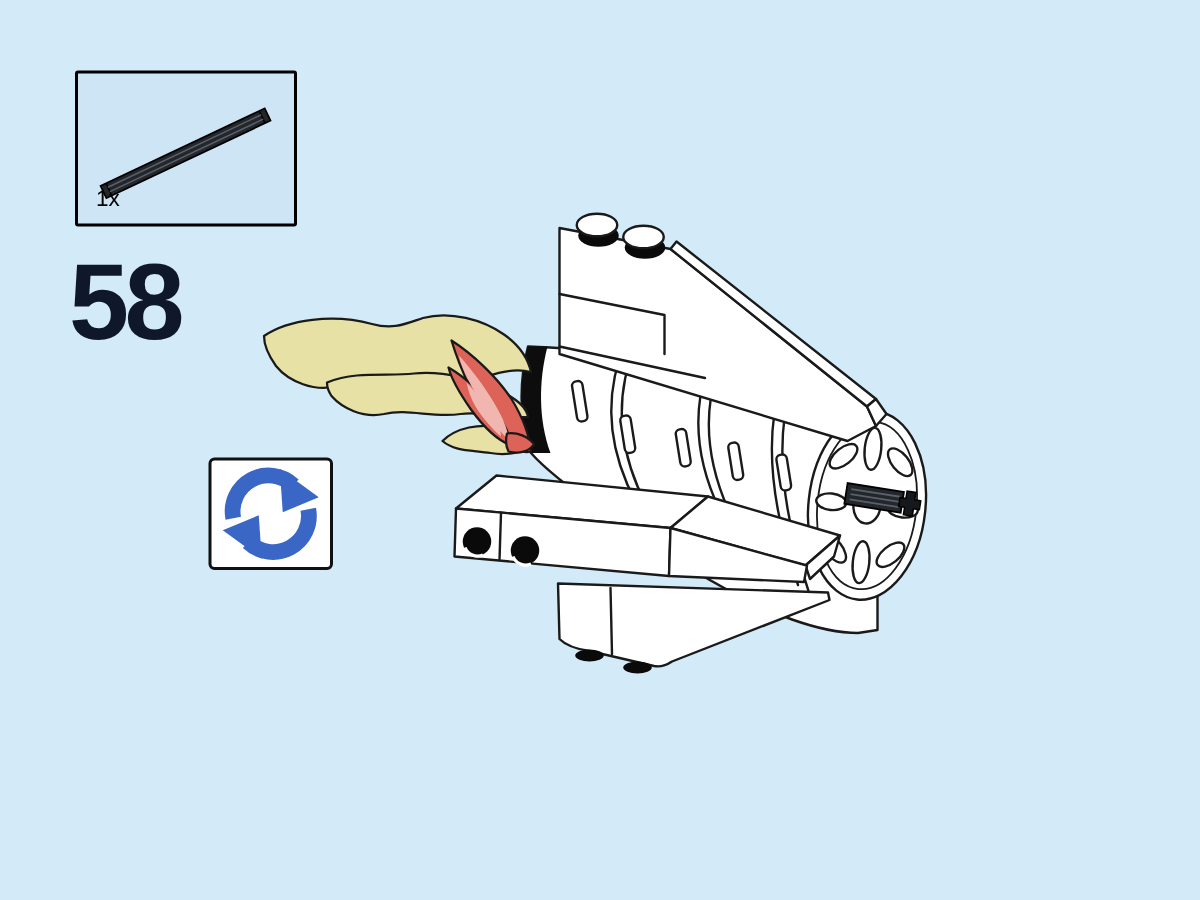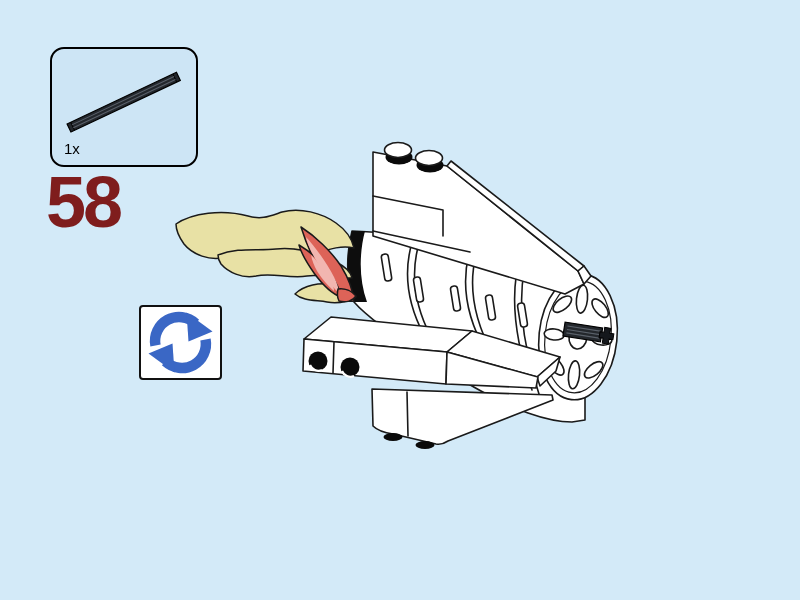--- a/index.html
+++ b/index.html
@@ -5,35 +5,35 @@
   html,body{margin:0;padding:0;}
   .page{
     position:relative;
     width:800px;height:600px;
     overflow:hidden;
     font-family:"Liberation Sans", sans-serif;
     background:#d3eaf8;
   }
   .callout{
     position:absolute;left:50px;top:47px;
-    width:148px;height:120px;
-    border:2px solid #000;border-radius:14px;
+    width:148px;height:104px;
+    border:2px solid #000;border-radius:2px;
     background:#cde5f5;
     box-sizing:border-box;
     text-align:right;
   }
   .callout svg{position:absolute;left:0;top:0;}
   .qty{
     position:absolute;left:12px;bottom:8px;
     font-size:15px;color:#000;
   }
   .step-number{
     position:absolute;left:46px;top:166px;
     font-size:72px;font-weight:700;line-height:1;
-    letter-spacing:-3px;color:#7f1d1d;
+    letter-spacing:-3px;color:#0f172a;
   }
   .rotate-box{
     position:absolute;left:139px;top:305px;
     width:83px;height:75px;
     background:#fff;border:2.5px solid #111;border-radius:4px;
     box-sizing:border-box;
   }
   .rotate-box svg{position:absolute;left:-2.5px;top:-2.5px;}
   .model-svg{position:absolute;left:0;top:0;}
   svg .ln{stroke:#1a1a1a;stroke-width:1.6;fill:none;stroke-linejoin:round;stroke-linecap:round;}

